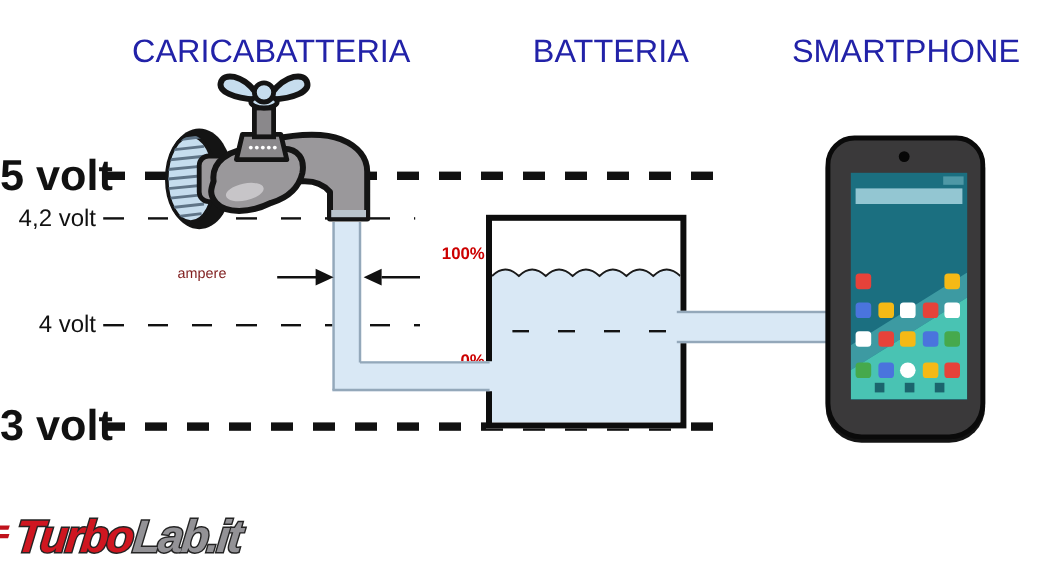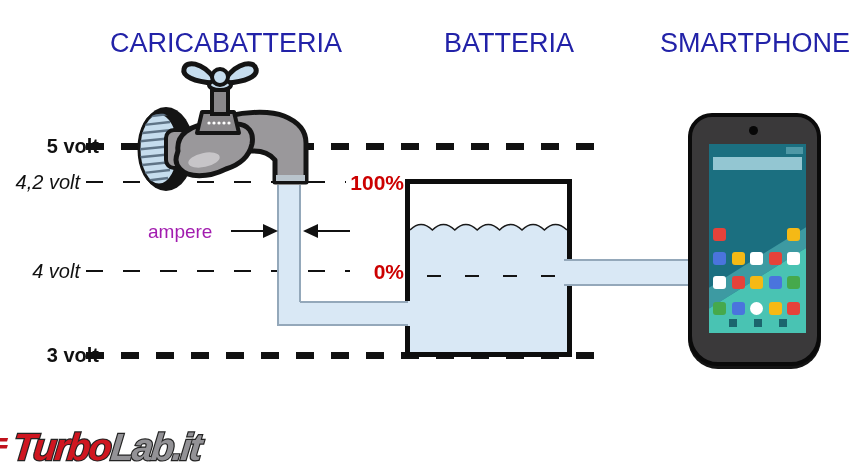--- a/index.html
+++ b/index.html
@@ -11,27 +11,27 @@
 
   
   .dash-thick { position:absolute; height:7px;
     background:repeating-linear-gradient(90deg,#111 0 18px,transparent 18px 35px); }
   .dash-thin { position:absolute; height:2px;
     background:repeating-linear-gradient(90deg,#111 0 17px,transparent 17px 37px); }
   .dash-tank { position:absolute; height:2px; z-index:3;
     background:repeating-linear-gradient(90deg,#141414 0 14px,transparent 14px 38px); }
 
   .volt-label { position:absolute; width:80px; text-align:right; color:#111; white-space:nowrap; }
-  .volt-bold { font-size:20px; font-weight:bold; line-height:28px;margin-left:19px; }
-  .volt-reg  { font-size:20px; line-height:20px;font-style:italic; }
+  .volt-bold { font-size:36px; font-weight:bold; line-height:28px; }
+  .volt-reg  { font-size:20px; line-height:20px; }
 
   .pct-label { position:absolute; width:62px; text-align:right; color:#cc0000;
-               font-size:21px; font-weight:bold; line-height:22px; }
-
-  .ampere-label { position:absolute; left:148px; top:221px; font-size:19px; color:#a21caf; }
+               font-size:14px; font-weight:bold; line-height:22px;margin-top:28px; }
+
+  .ampere-label { position:absolute; left:148px; top:221px; font-size:12px; color:#7f1d1d; }
 
   
   .tank { position:absolute; left:405px; top:179px; width:167px; height:178px;
           border:5px solid #0d0d0d; background:#fff; z-index:1; }
   .tank-water-svg { position:absolute; left:0; top:0; }
 
   
   .pipe-svg { position:absolute; z-index:2; }
   .outlet-pipe { position:absolute; left:564px; top:259px; width:130px; height:27px;
                  background:#d9e8f5; border-top:2px solid #94a8ba; border-bottom:2px solid #94a8ba;

